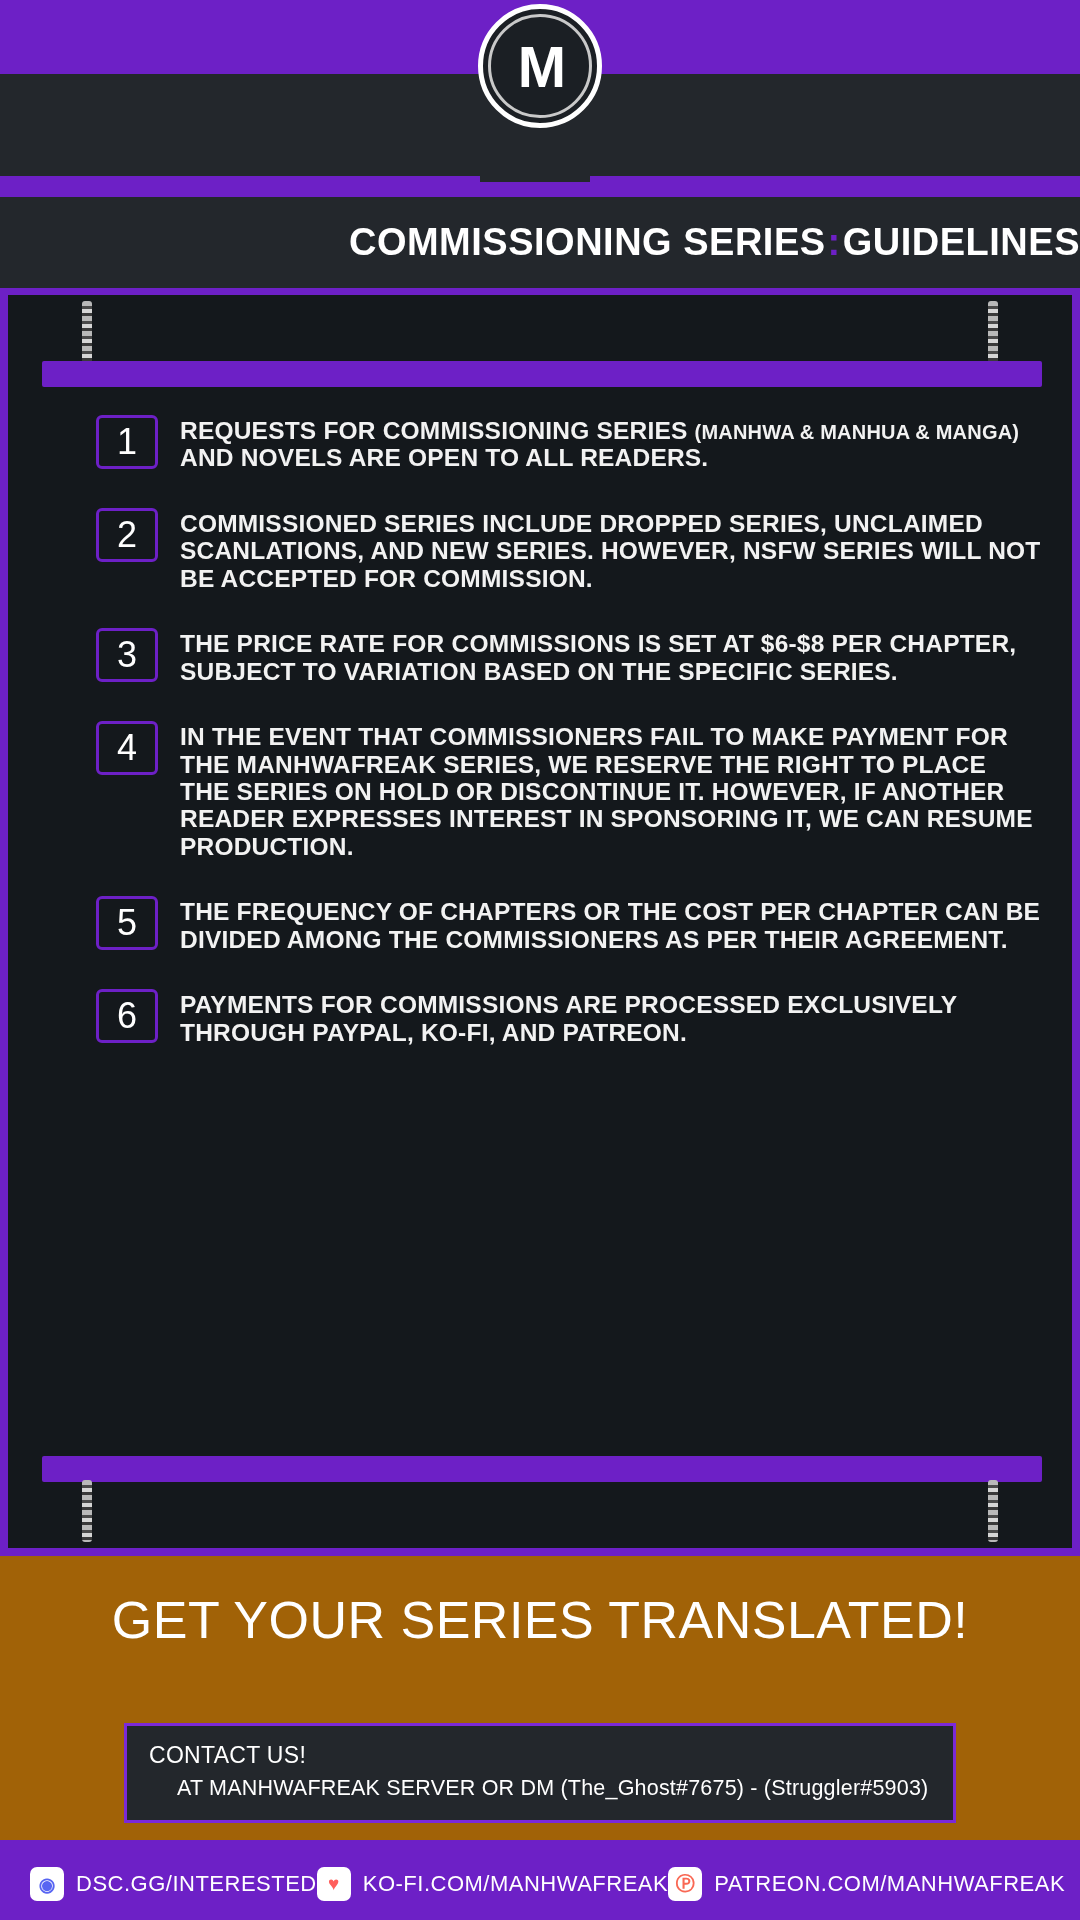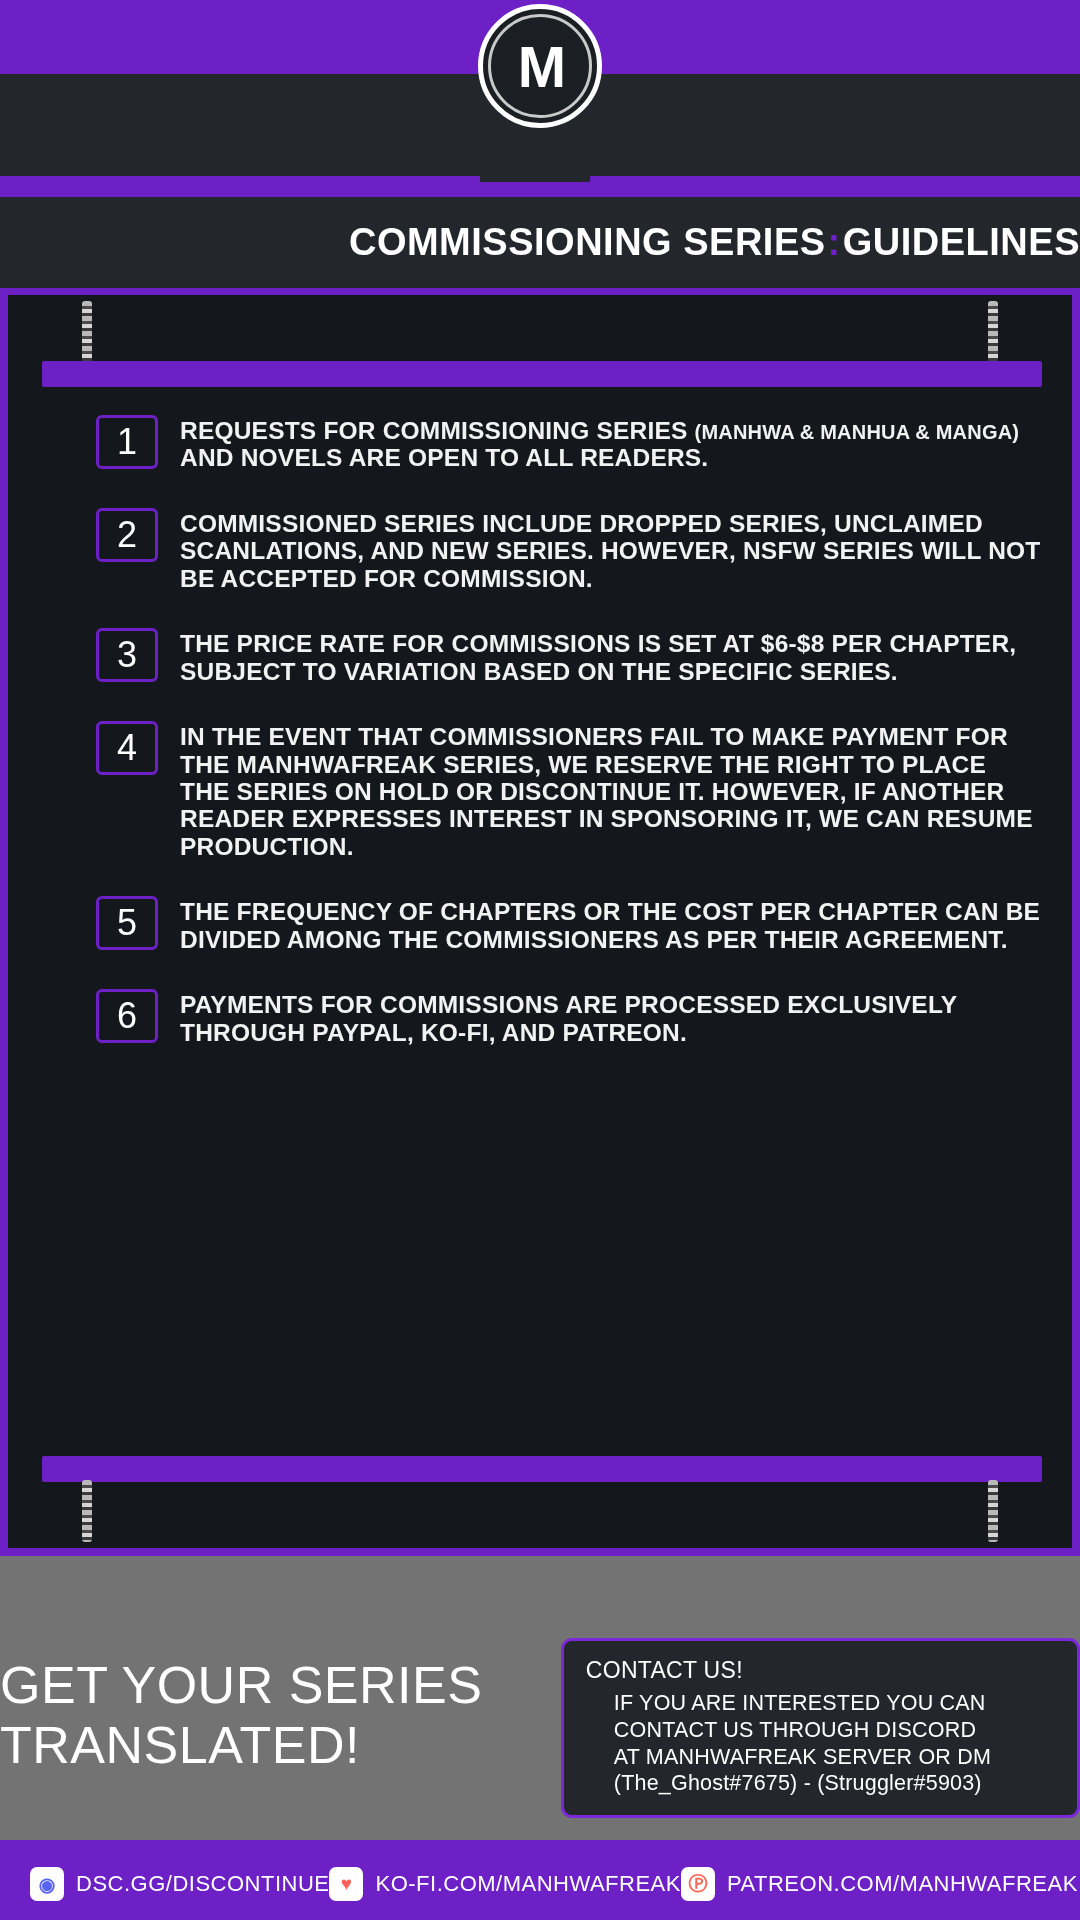--- a/index.html
+++ b/index.html
@@ -185,41 +185,41 @@
   }
   .rule .txt .small {
     font-size: 20px;
   }
 
   
   .footer-block {
     position: relative;
     flex: none;
     height: 300px;
-    background: #737373;
+    background: #a16207;
     border-top: 8px solid #6d20c6;
     border-bottom: 8px solid #6d20c6;
     display: flex;
-    flex-direction: row;
+    flex-direction: column;
     align-items: center;
     justify-content: flex-start;
     padding-top: 34px;
     gap: 47px;
   }
   .footer-block h2 {
     color: #ffffff;
     font-size: 52px;
     font-weight: 400;
     letter-spacing: 0.5px;
   }
   .contact-box {
     margin-top: 26px;
     width: 832px;
     border: 3px solid #7b29d8;
-    border-radius: 11px;
+    border-radius: 0;
     padding: 16px 22px 18px 22px;
     background: #23272c;
   }
   .contact-box .c-title {
     color: #ffffff;
     font-size: 23px;
     font-weight: 400;
     letter-spacing: 0.3px;
     margin-bottom: 6px;
   }
@@ -335,29 +335,28 @@
 
     <div class="bar bottom"></div>
     <div class="chain bot-left"></div>
     <div class="chain bot-right"></div>
   </div>
 
   <div class="footer-block">
     <h2>GET YOUR SERIES TRANSLATED!</h2>
     <div class="contact-box">
       <div class="c-title">CONTACT US!</div>
-      <div class="c-line">IF YOU ARE INTERESTED YOU CAN CONTACT US THROUGH DISCORD</div>
       <div class="c-line">AT MANHWAFREAK SERVER OR DM (The_Ghost#7675) - (Struggler#5903)</div>
     </div>
   </div>
 
   <div class="social-bar">
       <div class="social">
         <span class="ico">◉</span>
-        <span class="label">DSC.GG/DISCONTINUE</span>
+        <span class="label">DSC.GG/INTERESTED</span>
       </div>
       <div class="social">
         <span class="ico kofi">♥</span>
         <span class="label">KO-FI.COM/MANHWAFREAK</span>
       </div>
       <div class="social">
         <span class="ico patreon">Ⓟ</span>
         <span class="label">PATREON.COM/MANHWAFREAK</span>
       </div>
     </div>

